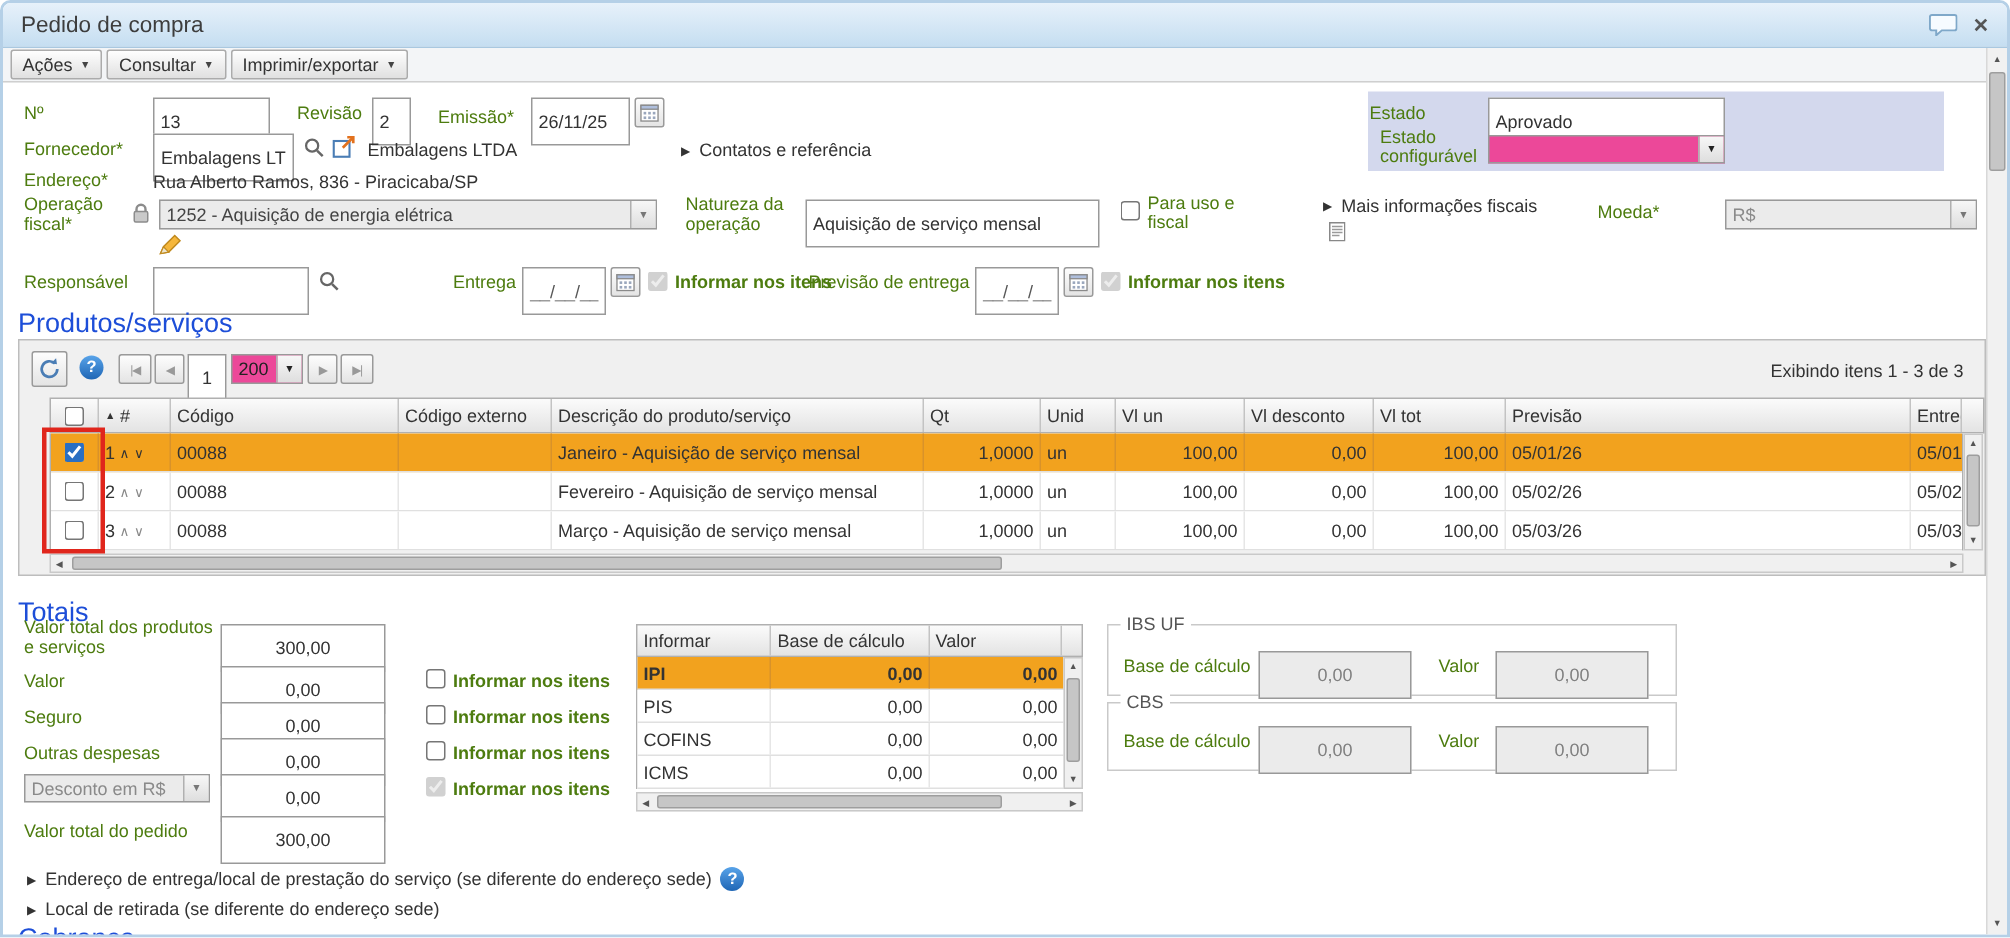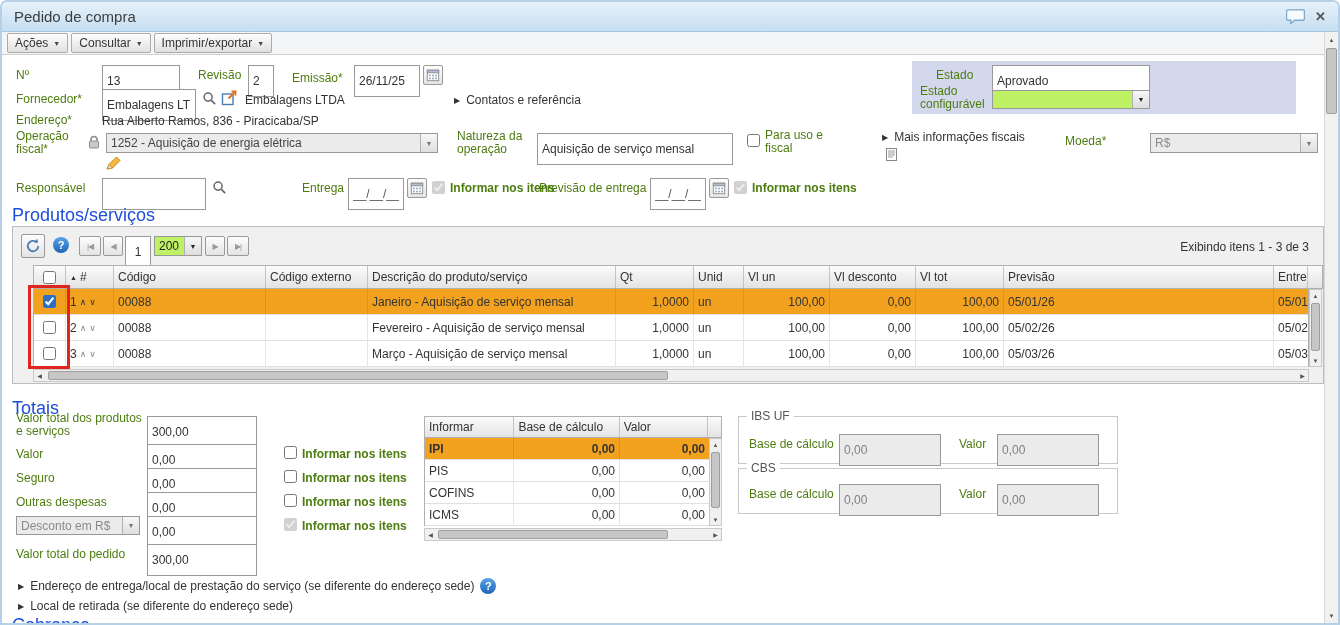--- a/index.html
+++ b/index.html
@@ -12,27 +12,27 @@
 .close{font-size:13px;color:#555;font-weight:bold;cursor:pointer}
 .menubar{position:absolute;left:0;top:30px;right:14px;height:23px;background:#f3f5f7;border-bottom:1px solid #cfcfcf;display:flex;align-items:center;padding:0 5px;gap:3px}
 .menu-btn{display:inline-flex;align-items:center;gap:5px;font:12px "Liberation Sans",sans-serif;color:#333;background:linear-gradient(#fefefe,#e0e0e0);border:1px solid #ababab;border-radius:2px;padding:2px 7px;cursor:pointer}
 .caret{font-size:7px;color:#444}
 .content{position:absolute;left:0;top:53px;right:14px;bottom:0}
 .lbl{position:absolute;line-height:13px;color:#4d7c0f;white-space:nowrap}
 .lbl.wrap{white-space:normal}
 .b{font-weight:bold}
 .txt{position:absolute;white-space:nowrap;color:#333}
 .tb{position:absolute;height:32px;border:1px solid #999;background:#fff;font:12px "Liberation Sans",sans-serif;color:#333;padding:0 4px}
-.tb.r{text-align:left}
+.tb.r{text-align:center}
 .tb.dis{background:#ebebeb;color:#808080}
 .tb.sm{height:32px}
 .combo{position:absolute;display:flex;align-items:stretch;border:1px solid #999;background:#ebebeb;height:20px}
 .combo .ctext{flex:1;padding:2px 4px;white-space:nowrap;overflow:hidden;color:#5a5a5a}
 .combo .carrow{width:17px;border-left:1px solid #b0b0b0;background:linear-gradient(#f7f7f7,#dedede);display:flex;align-items:center;justify-content:center;font-size:7px;color:#777}
-.combo.white{background:#bef264}
+.combo.white{background:#ec4899}
 .combo.white .ctext{color:#222}
 .combo.white .carrow{color:#222}
 .iconbtn{position:absolute;width:20px;height:20px;border:1px solid #9a9a9a;border-radius:2px;background:linear-gradient(#fdfdfd,#e4e4e4);display:flex;align-items:center;justify-content:center;cursor:pointer}
 .flaticon{position:absolute;display:flex;align-items:center;justify-content:center;cursor:pointer}
 .link{position:absolute;display:flex;align-items:center;gap:6px;cursor:pointer;white-space:nowrap}
 .tri{font-size:8px;color:#333}
 .helpicon{width:16px;height:16px;border-radius:50%;background:linear-gradient(#58a3e9,#1f66b5);color:#fff;font-size:11px;font-weight:bold;display:flex;align-items:center;justify-content:center}
 .cb{position:absolute;width:13px;height:13px;accent-color:#2a6fc2}
 .section-title{position:absolute;font-size:18px;color:#1d4ed8;white-space:nowrap}
 .estado-panel{position:absolute;background:#d3d8ed}
@@ -115,21 +115,21 @@
             <rect x="7" y="7.5" width="2" height="2"></rect>
             <rect x="10.5" y="7.5" width="2" height="2"></rect>
             <rect x="3.5" y="11" width="2" height="2"></rect>
             <rect x="7" y="11" width="2" height="2"></rect>
             <rect x="10.5" y="11" width="2" height="2"></rect>
           </g>
         </svg>
     </span>
 
     <div class="estado-panel" style="left:910px;top:6px;width:384px;height:53px">
-      <span class="lbl" style="left:24px;top:8px">Estado</span>
+      <span class="lbl" style="left:1px;top:8px">Estado</span>
       <input class="tb sm" style="left: 80px; top: 4px; width: 158px;" value="Aprovado">
       <span class="lbl wrap" style="left:8px;top:24px;width:82px">Estado configurável</span>
       <div class="combo white" style="left:80px;top:29px;width:158px;height:19px">
         <span class="ctext"></span>
         <span class="carrow">▼</span>
       </div>
     </div>
 
     <span class="lbl" style="left:14px;top:38px">Fornecedor*</span>
     <input class="tb" style="left: 100px; top: 34px; width: 94px;" value="Embalagens LTDA">

